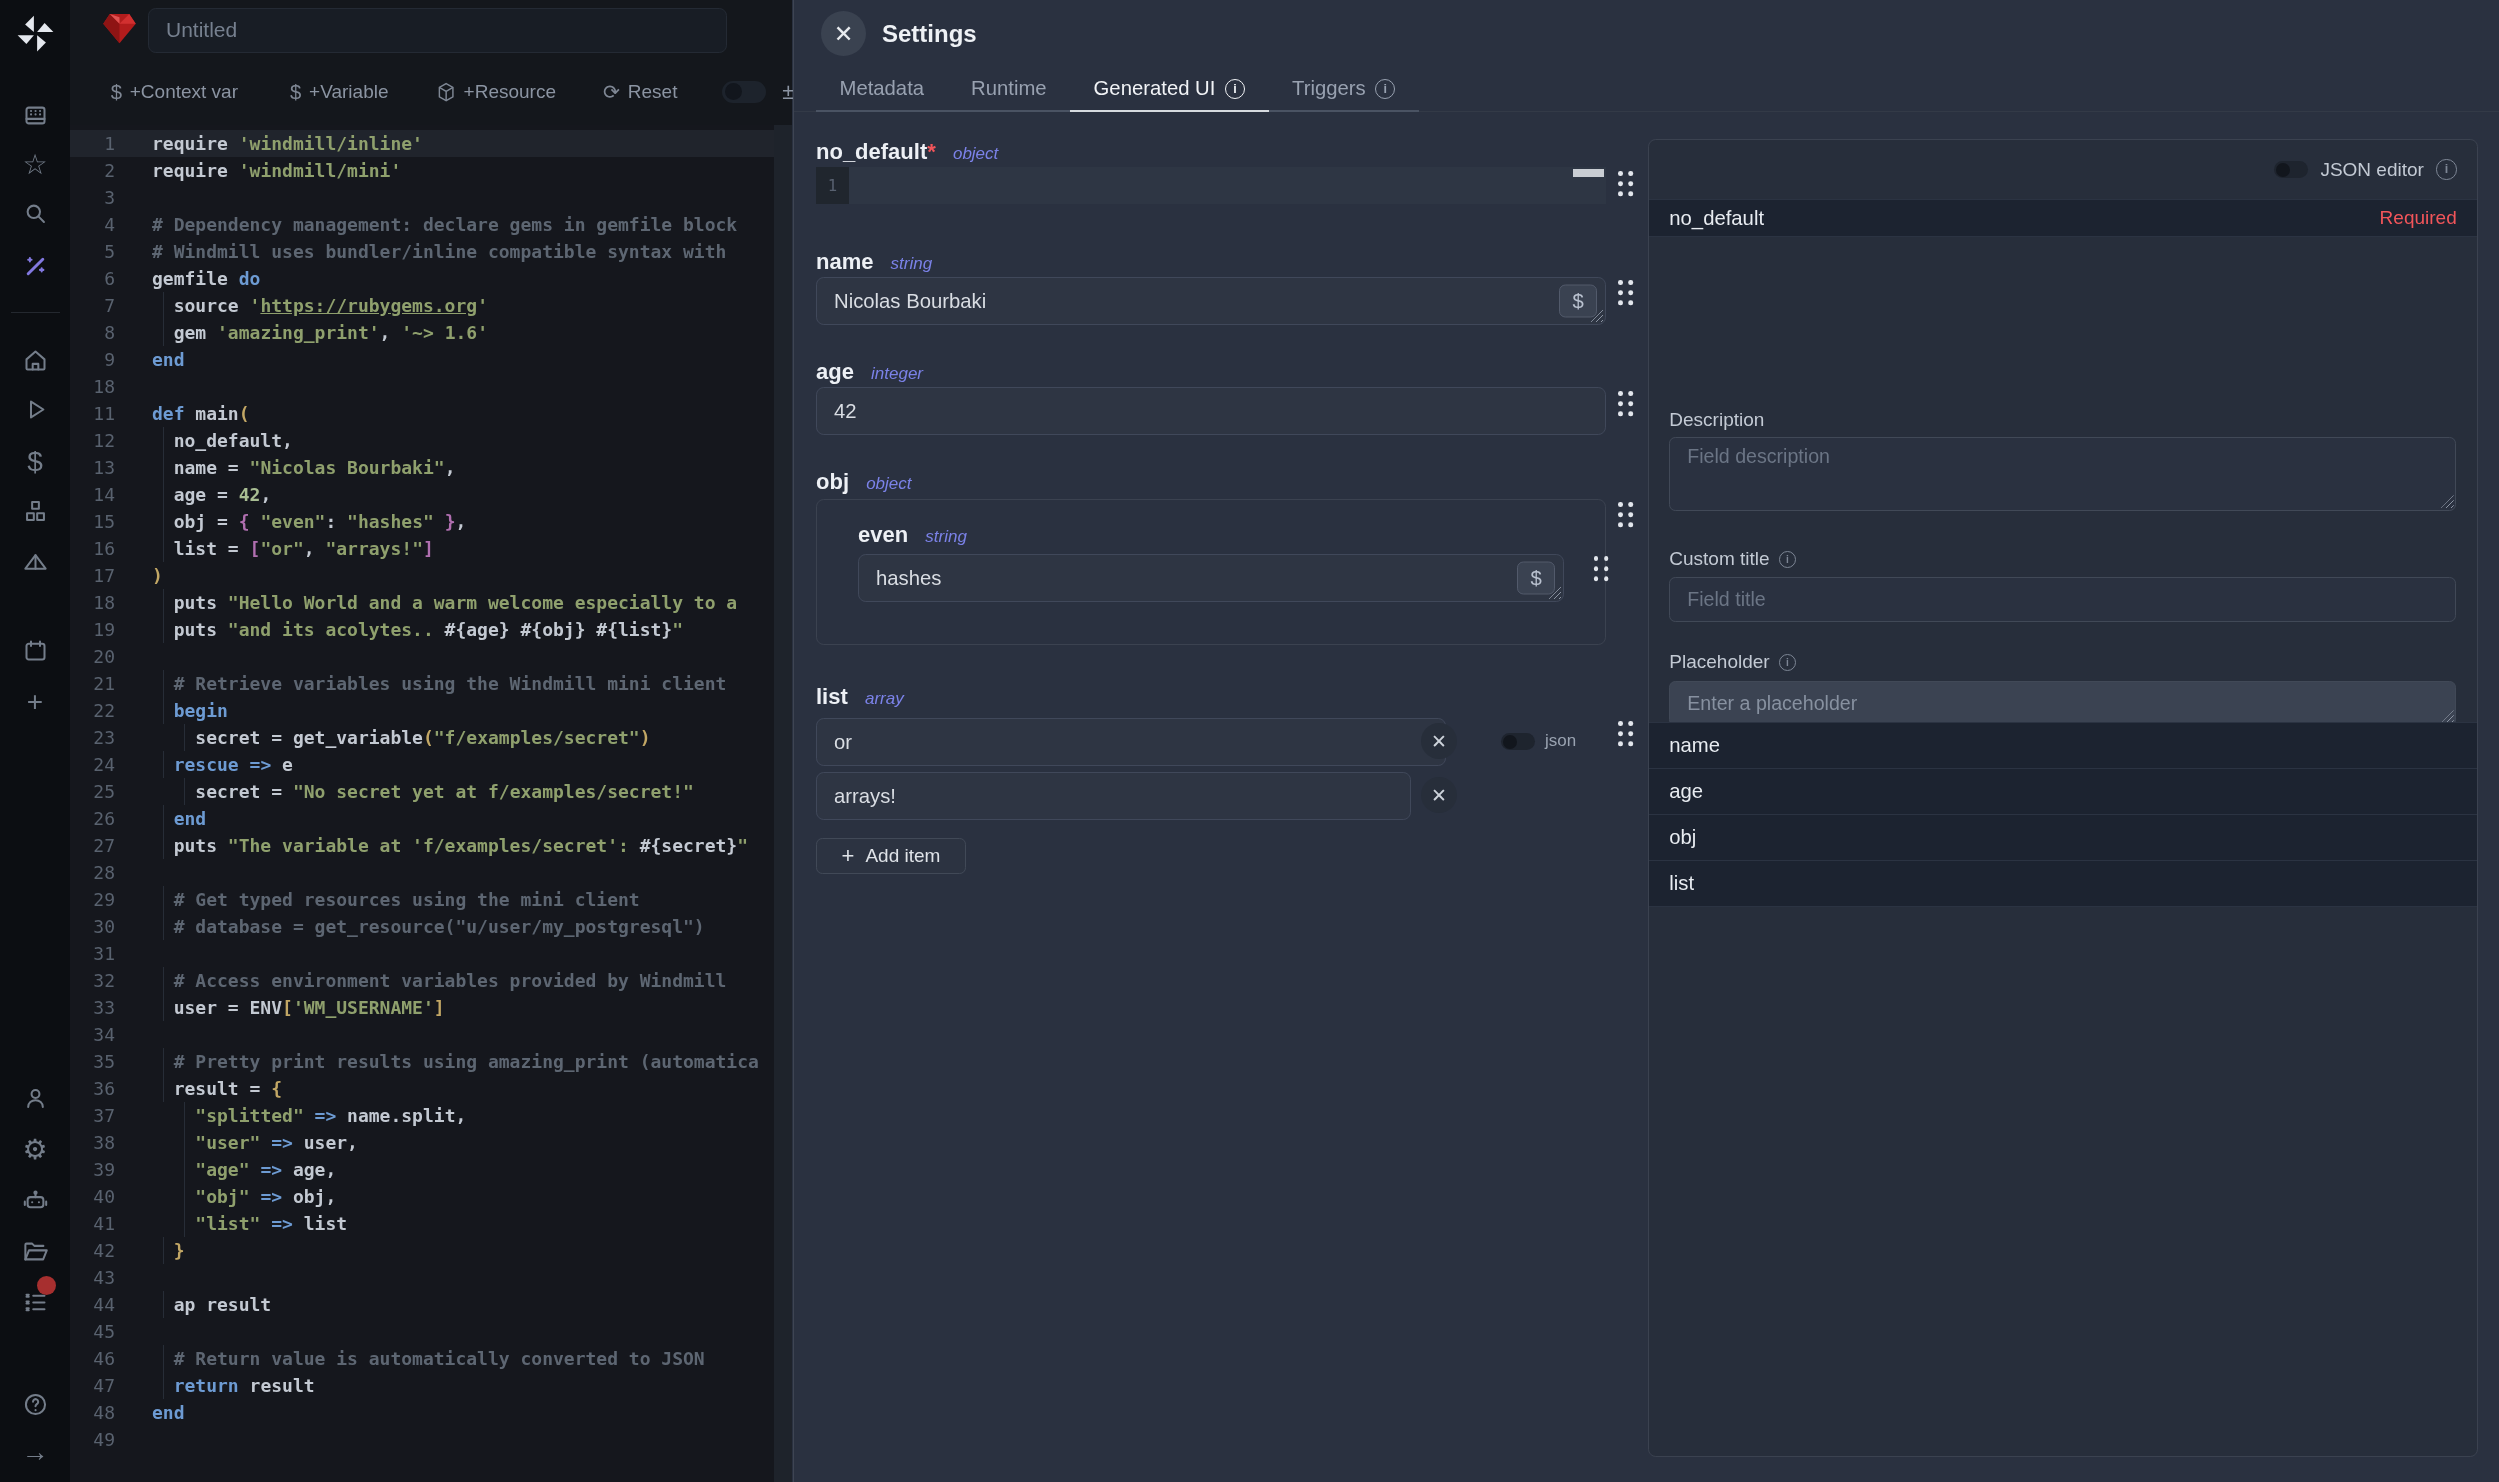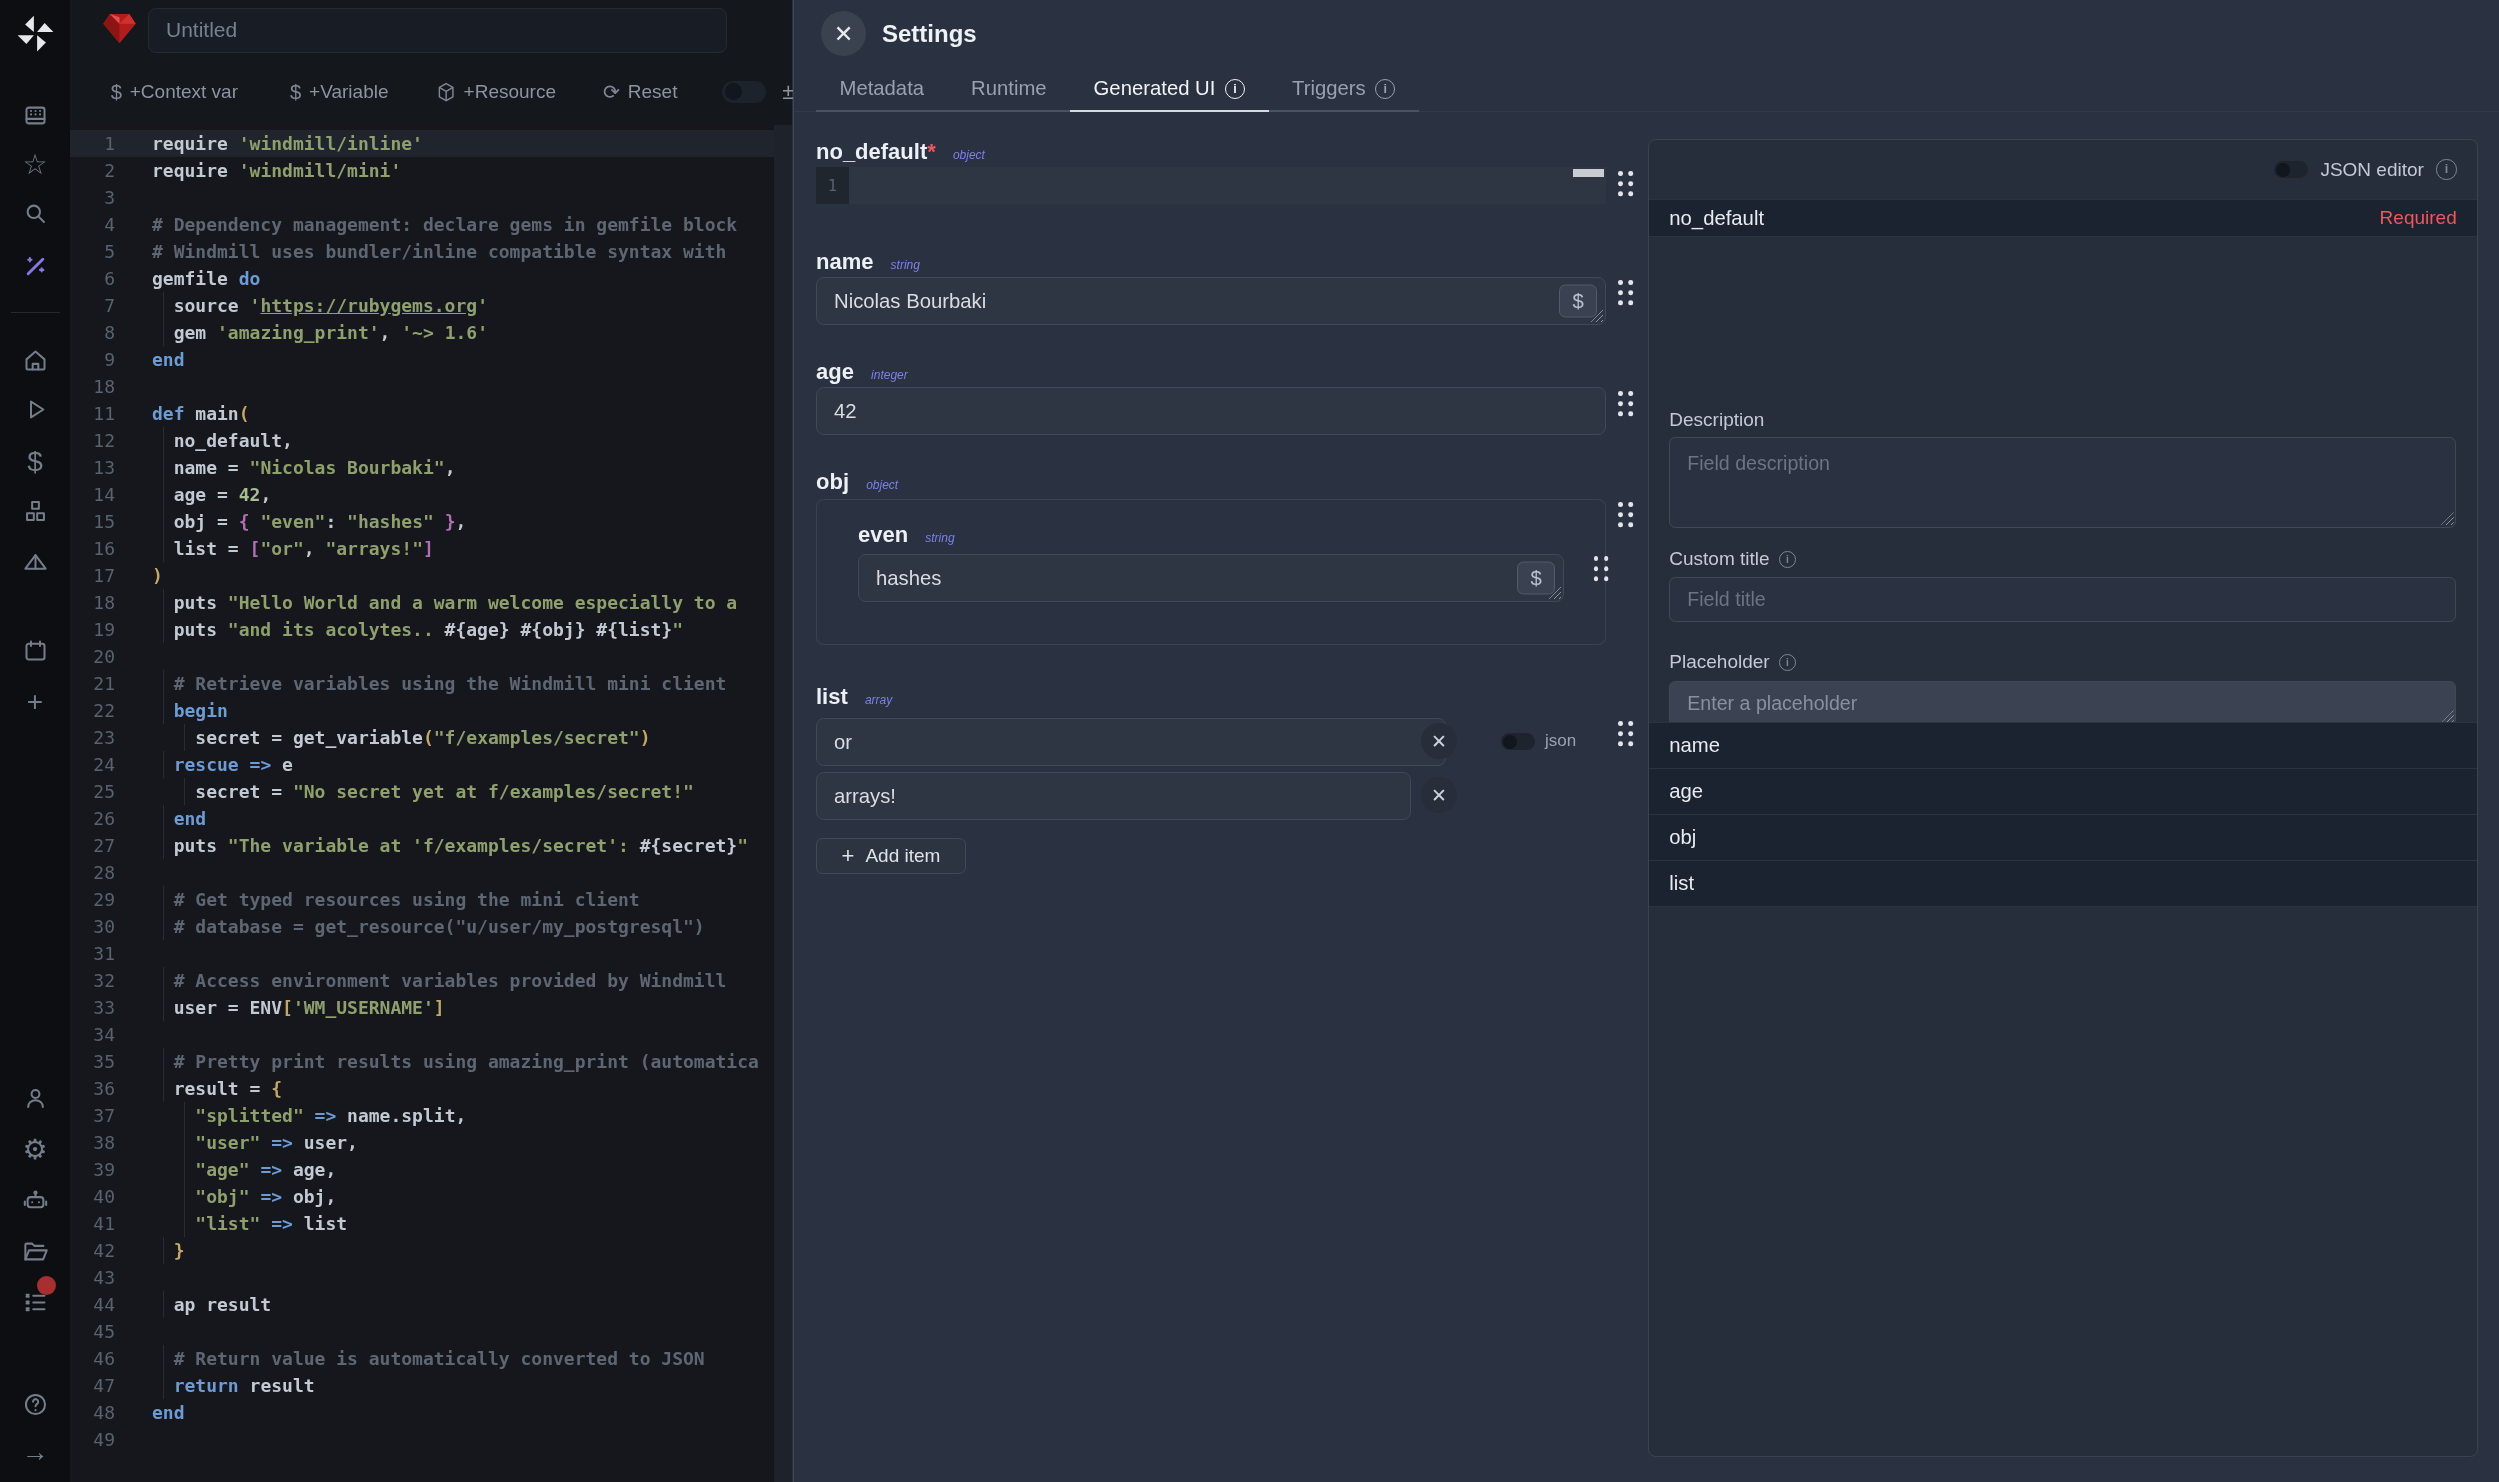--- a/index.html
+++ b/index.html
@@ -58,21 +58,21 @@
   .tabs { display:inline-flex; height:45px; margin-left:22px; border-bottom:2.3px solid #4a5363; }
   .tab { display:flex; align-items:center; gap:9.4px; padding:0 23.5px; font-size:20.3px; color:#98a1b0;
          border-bottom:2.3px solid transparent; margin-bottom:-2.3px; }
   .tab.active { color:#f1f3f6; border-bottom-color:#d6dadf; }
   .info-ic { width:20.3px; height:20.3px; border-radius:50%; border:1.6px solid currentColor; font-size:12.5px; font-weight:700;
              display:inline-flex; align-items:center; justify-content:center; font-style:normal; flex:none; }
 
   
   .f-label { position:absolute; font-size:22px; font-weight:700; color:#edf0f5; }
   .f-req { color:#f2555a; font-weight:700; }
-  .f-type { font-size:12px; font-style:italic; font-weight:400; color:#7b82e8; margin-left:11px; }
+  .f-type { font-size:17px; font-style:italic; font-weight:400; color:#7b82e8; margin-left:11px; }
   .f-input { position:absolute; background:#2e3543; border:0.8px solid #40485a; border-radius:7.8px;
              color:#d9dde3; font-size:20.3px; display:flex; align-items:center; padding-left:17px; }
   .ph { color:#6b7585; }
   .dollar-pill { position:absolute; right:7.8px; top:50%; transform:translateY(-50%); width:38px; height:33px;
                  background:#3a4251; border:0.8px solid #525a6b; border-radius:6.3px; color:#b9c1cf; font-size:20.3px;
                  display:flex; align-items:center; justify-content:center; }
   .rz { position:absolute; right:1.6px; bottom:1.6px; width:13.3px; height:13.3px;
         background:repeating-linear-gradient(135deg,transparent 0 2.3px,#8b93a2 2.3px 3.5px);
         clip-path:polygon(100% 0,100% 100%,0 100%); }
   .dots { position:absolute; width:15.7px; height:25px; }
@@ -421,21 +421,21 @@
       <i class="info-ic" style="color:#7d8695">i</i>
     </div>
     <div class="sel-row">
       <span class="sel-name">no_default</span>
       <span class="badge" style="color: rgb(242, 85, 90);">Required</span>
     </div>
 
     <div class="insp-label" style="top:269px">
       <span>Description</span>
     </div>
-    <div class="insp-input" style="top:297px; height:91px; padding-top:14px">
+    <div class="insp-input" style="top:297px; height:74px; padding-top:7px">
       <span class="ph">Field description</span>
       <span class="rz"></span>
     </div>
 
     <div class="insp-label" style="top:408px">
       <span>Custom title</span>
       <i class="info-ic">i</i>
     </div>
     <div class="insp-input" style="top:437px; height:45px; align-items:center">
       <span class="ph">Field title</span>

